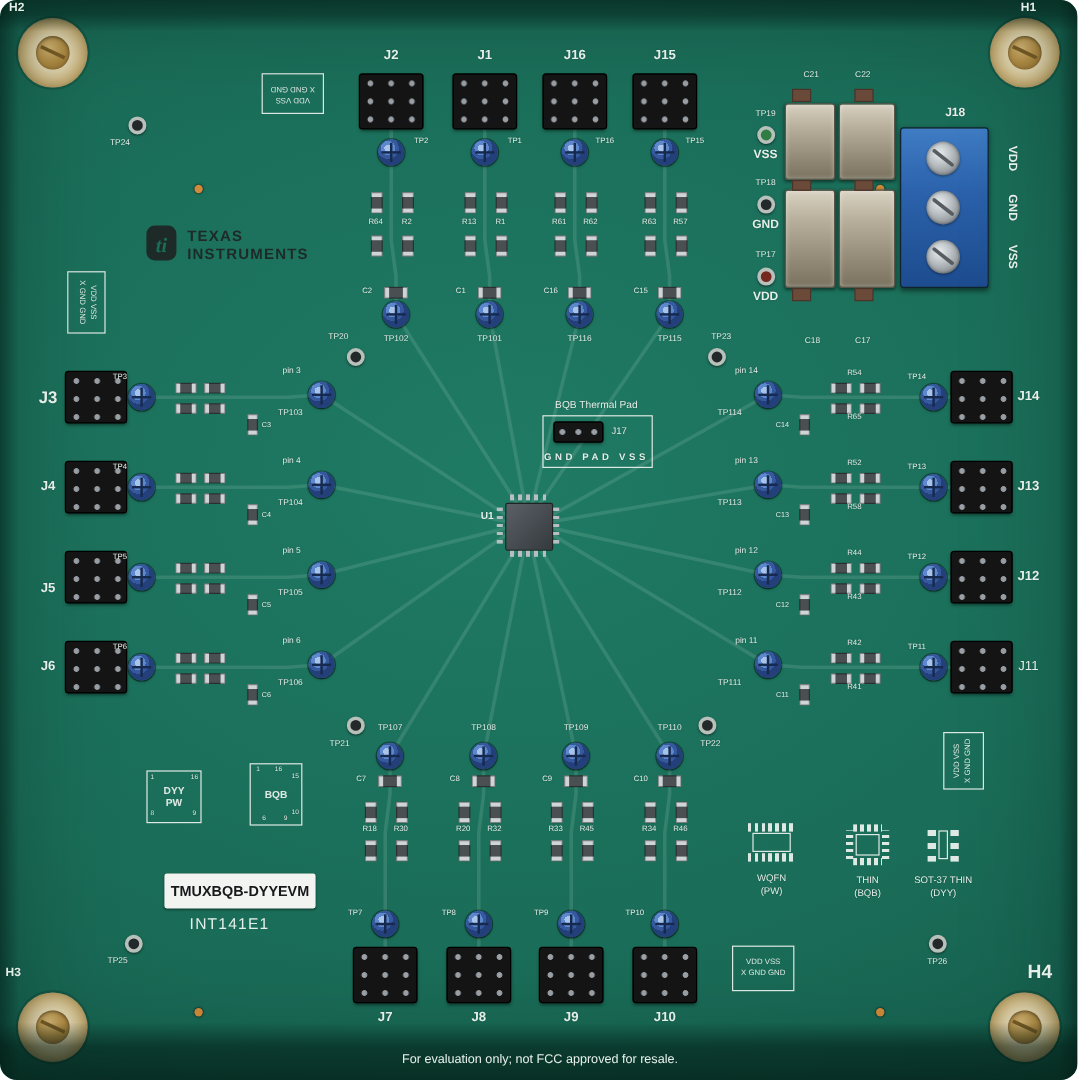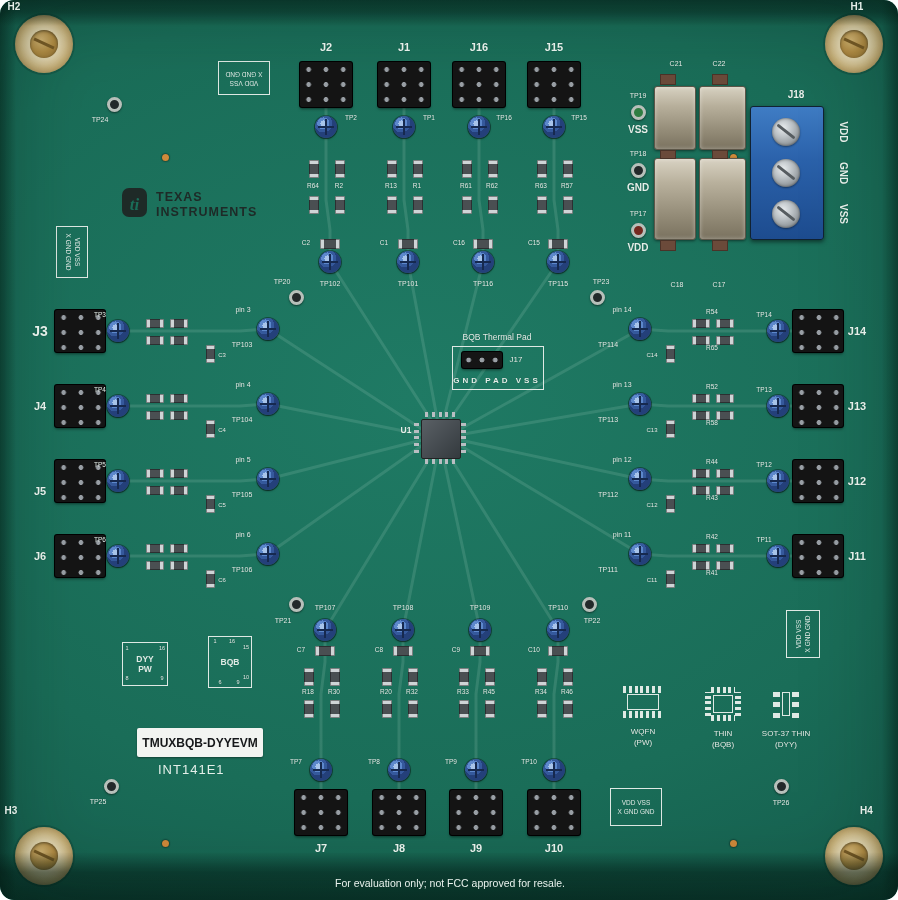--- a/index.html
+++ b/index.html
@@ -96,21 +96,21 @@
     <div class="holeI" style="left: 30px; top: 30px;"></div>
     <div class="holeO" style="left: 825px; top: 15px;"></div>
     <div class="holeI" style="left: 840px; top: 30px;"></div>
     <div class="holeO" style="left: 15px; top: 827px;"></div>
     <div class="holeI" style="left: 30px; top: 842px;"></div>
     <div class="holeO" style="left: 825px; top: 827px;"></div>
     <div class="holeI" style="left: 840px; top: 842px;"></div>
     <div class="silk" style="left: 14px; top: 7px; font-size: 10px; transform: translate(-50%, -50%); font-weight: bold;">H2</div>
     <div class="silk" style="left: 857px; top: 7px; font-size: 10px; transform: translate(-50%, -50%); font-weight: bold;">H1</div>
     <div class="silk" style="left: 11px; top: 811px; font-size: 10px; transform: translate(-50%, -50%); font-weight: bold;">H3</div>
-    <div class="silk" style="left: 843px; top: 811px; font-size: 10px; transform: translate(-50%, -50%); font-weight: bold; padding-left: 47px;">H4</div>
+    <div class="silk" style="left: 843px; top: 811px; font-size: 16px; transform: translate(-50%, -50%); font-weight: bold; padding-left: 47px;">H4</div>
     <div class="fid" style="left: 162px; top: 154px;"></div>
     <div class="fid" style="left: 730px; top: 154px;"></div>
     <div class="fid" style="left: 162px; top: 840px;"></div>
     <div class="fid" style="left: 730px; top: 840px;"></div>
     <div class="hdr" style="left: 300px; top: 62px; width: 52px; height: 45px;"></div>
     <div class="silk" style="left: 326px; top: 47px; font-size: 11px; transform: translate(-50%, -50%); font-weight: bold;">J2</div>
     <div class="pot" style="left: 315px; top: 116px;"></div>
     <div class="silk" style="left: 351px; top: 118px; font-size: 6.5px; transform: translate(-50%, -50%);">TP2</div>
     <div class="smdv" style="left: 309px; top: 160px; width: 8px; height: 16px;"></div>
     <div class="smdv" style="left: 335px; top: 160px; width: 8px; height: 16px;"></div>
@@ -311,21 +311,21 @@
     <div class="smdh" style="left: 716px; top: 469px; width: 16px; height: 7px;"></div>
     <div class="smdh" style="left: 716px; top: 486px; width: 16px; height: 7px;"></div>
     <div class="silk" style="left: 712px; top: 462px; font-size: 6.5px; transform: translate(-50%, -50%);">R44</div>
     <div class="silk" style="left: 712px; top: 498px; font-size: 6.5px; transform: translate(-50%, -50%);">R43</div>
     <div class="silk" style="left: 622px; top: 459px; font-size: 7px; transform: translate(-50%, -50%);">pin 12</div>
     <div class="pot" style="left: 629px; top: 468px;"></div>
     <div class="silk" style="left: 608px; top: 494px; font-size: 7px; transform: translate(-50%, -50%);">TP112</div>
     <div class="smdv" style="left: 666px; top: 495px; width: 7px; height: 16px;"></div>
     <div class="silk" style="left: 652px; top: 505px; font-size: 6px; transform: translate(-50%, -50%);">C12</div>
     <div class="hdr" style="left: 793px; top: 535px; width: 50px; height: 42px;"></div>
-    <div class="silk" style="left: 857px; top: 556px; font-size: 11px; transform: translate(-50%, -50%); font-weight: bold;">J11</div>
+    <div class="silk" style="left: 857px; top: 556px; font-size: 11px; transform: translate(-50%, -50%); font-weight: normal;">J11</div>
     <div class="silk" style="left: 764px; top: 540px; font-size: 6.5px; transform: translate(-50%, -50%);">TP11</div>
     <div class="pot" style="left: 767px; top: 545px;"></div>
     <div class="smdh" style="left: 692px; top: 544px; width: 16px; height: 7px;"></div>
     <div class="smdh" style="left: 692px; top: 561px; width: 16px; height: 7px;"></div>
     <div class="smdh" style="left: 716px; top: 544px; width: 16px; height: 7px;"></div>
     <div class="smdh" style="left: 716px; top: 561px; width: 16px; height: 7px;"></div>
     <div class="silk" style="left: 712px; top: 537px; font-size: 6.5px; transform: translate(-50%, -50%);">R42</div>
     <div class="silk" style="left: 712px; top: 573px; font-size: 6.5px; transform: translate(-50%, -50%);">R41</div>
     <div class="silk" style="left: 622px; top: 534px; font-size: 7px; transform: translate(-50%, -50%);">pin 11</div>
     <div class="pot" style="left: 629px; top: 543px;"></div>

